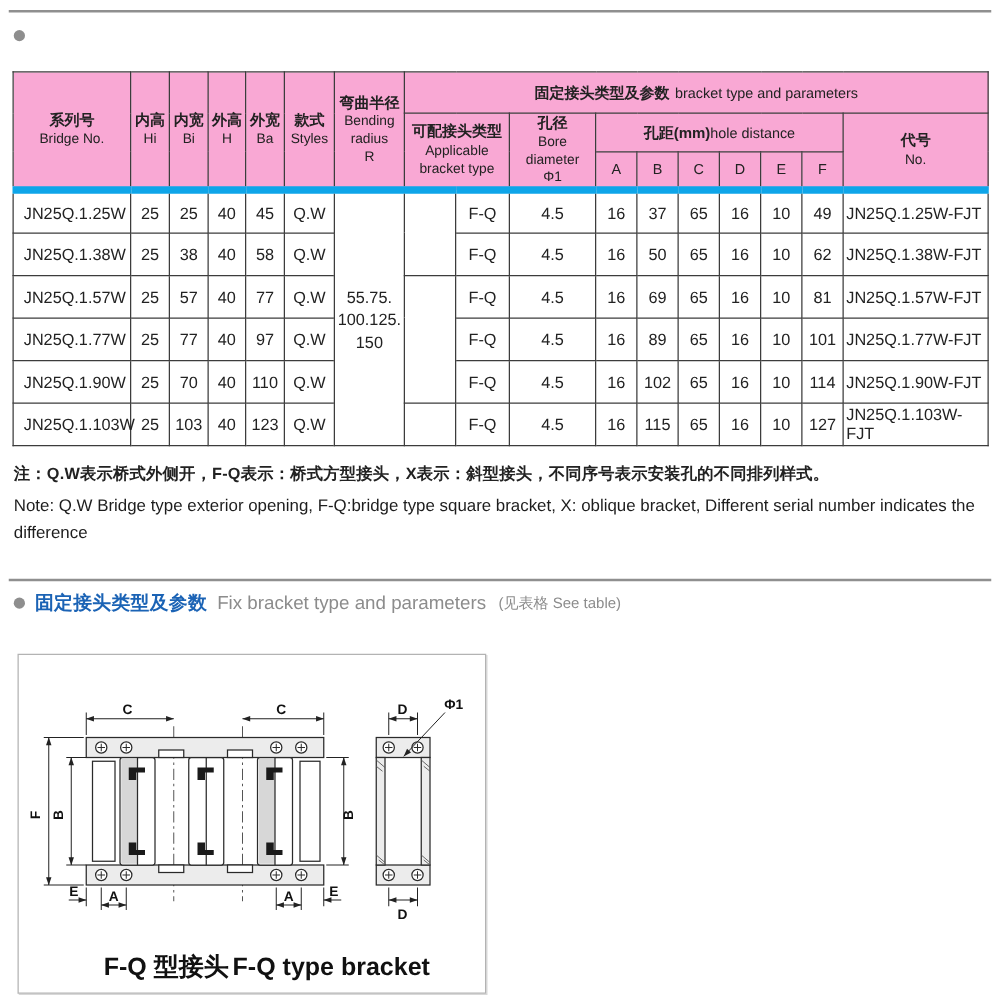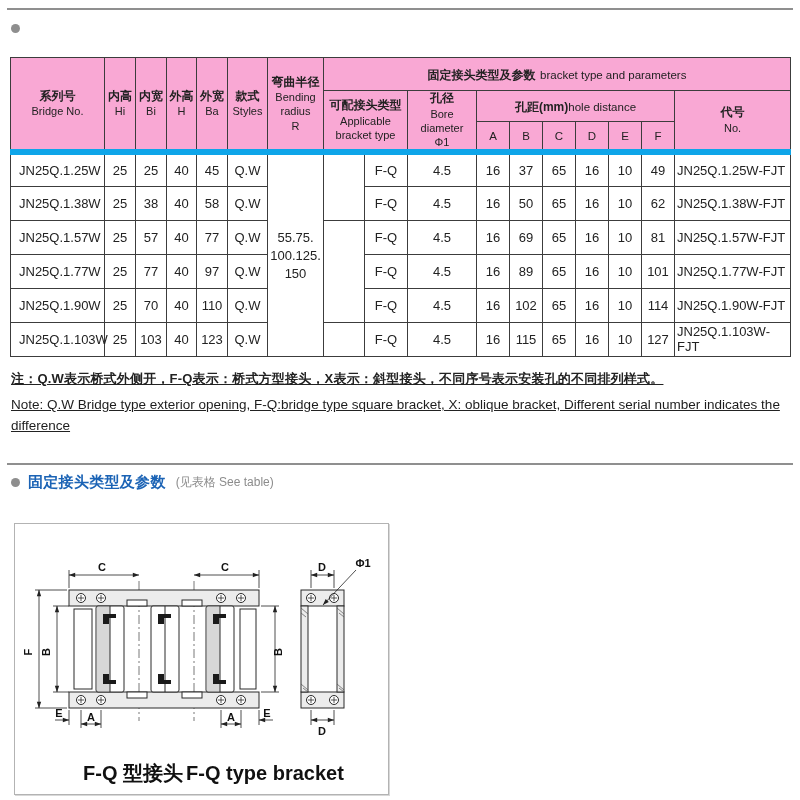--- a/index.html
+++ b/index.html
@@ -21,21 +21,21 @@
   .spec .zh-i { font-weight:bold; font-size:12px; }
   .spec .en-i { font-size:11.5px; }
   .spec tbody tr { height:34px; }
   .spec tbody td { font-size:13px; background:#fff; }
   .spec tbody tr:first-child td { border-top:6px solid #0ea5e9;margin-left:24px; }
   td.l { text-align:left; padding-left:8px; }
   td.code { text-align:left; padding-left:2px; font-size:12.5px; }
   td.radius-cell { white-space:pre-line; font-size:13px; line-height:1.35; }
   tr.hr1 { height:33px; } tr.hr2 { height:30px; } tr.hr3 { height:30px; }
 
-  .notes { margin:13px 0 0 11px; width:778px;text-decoration:underline; }
+  .notes { margin:13px 0 0 11px; width:778px; }
   .note-zh { font-weight:bold; font-size:13px; margin-bottom:7px; letter-spacing:.2px; }
   .note-en { font-size:13.5px; line-height:1.55; color:#1d1d1d; }
 
   .diagram-box { width:375px; height:272px; border:1px solid #b3b3b3; box-shadow:1px 1px 0 #d8d8d8; margin:27px 0 0 14px; background:#fff; }
   .dim-label { font-size:11px; font-weight:bold; fill:#111; }
   .cap { font-size:20px; font-weight:bold; fill:#111; }
 </style>
 </head>
 <body>
 
@@ -245,20 +245,21 @@
   <div class="notes">
     <div class="note-zh">注：Q.W表示桥式外侧开，F-Q表示：桥式方型接头，X表示：斜型接头，不同序号表示安装孔的不同排列样式。</div>
     <div class="note-en">Note: Q.W Bridge type exterior opening, F-Q:bridge type square bracket, X: oblique bracket, Different serial number indicates the difference</div>
   </div>
 
   <div class="rule" style="margin-top:26px"></div>
 
   <div class="sec-head">
     <span class="bullet"></span>
     <span class="sec-zh">固定接头类型及参数</span>
+    <span class="sec-en">Fix bracket type and parameters</span>
     <span class="sec-note">(见表格 See table)</span>
   </div>
 
   <div class="diagram-box">
     <svg width="373" height="270" viewBox="0 0 373 270">
       <defs>
         <marker id="arr" viewBox="0 0 10 8" refX="9.3" refY="4" markerWidth="9" markerHeight="7" orient="auto-start-reverse">
           <path d="M0.5,0.9 9.5,4 0.5,7.1 Z" fill="#222"></path>
         </marker>
       </defs>

